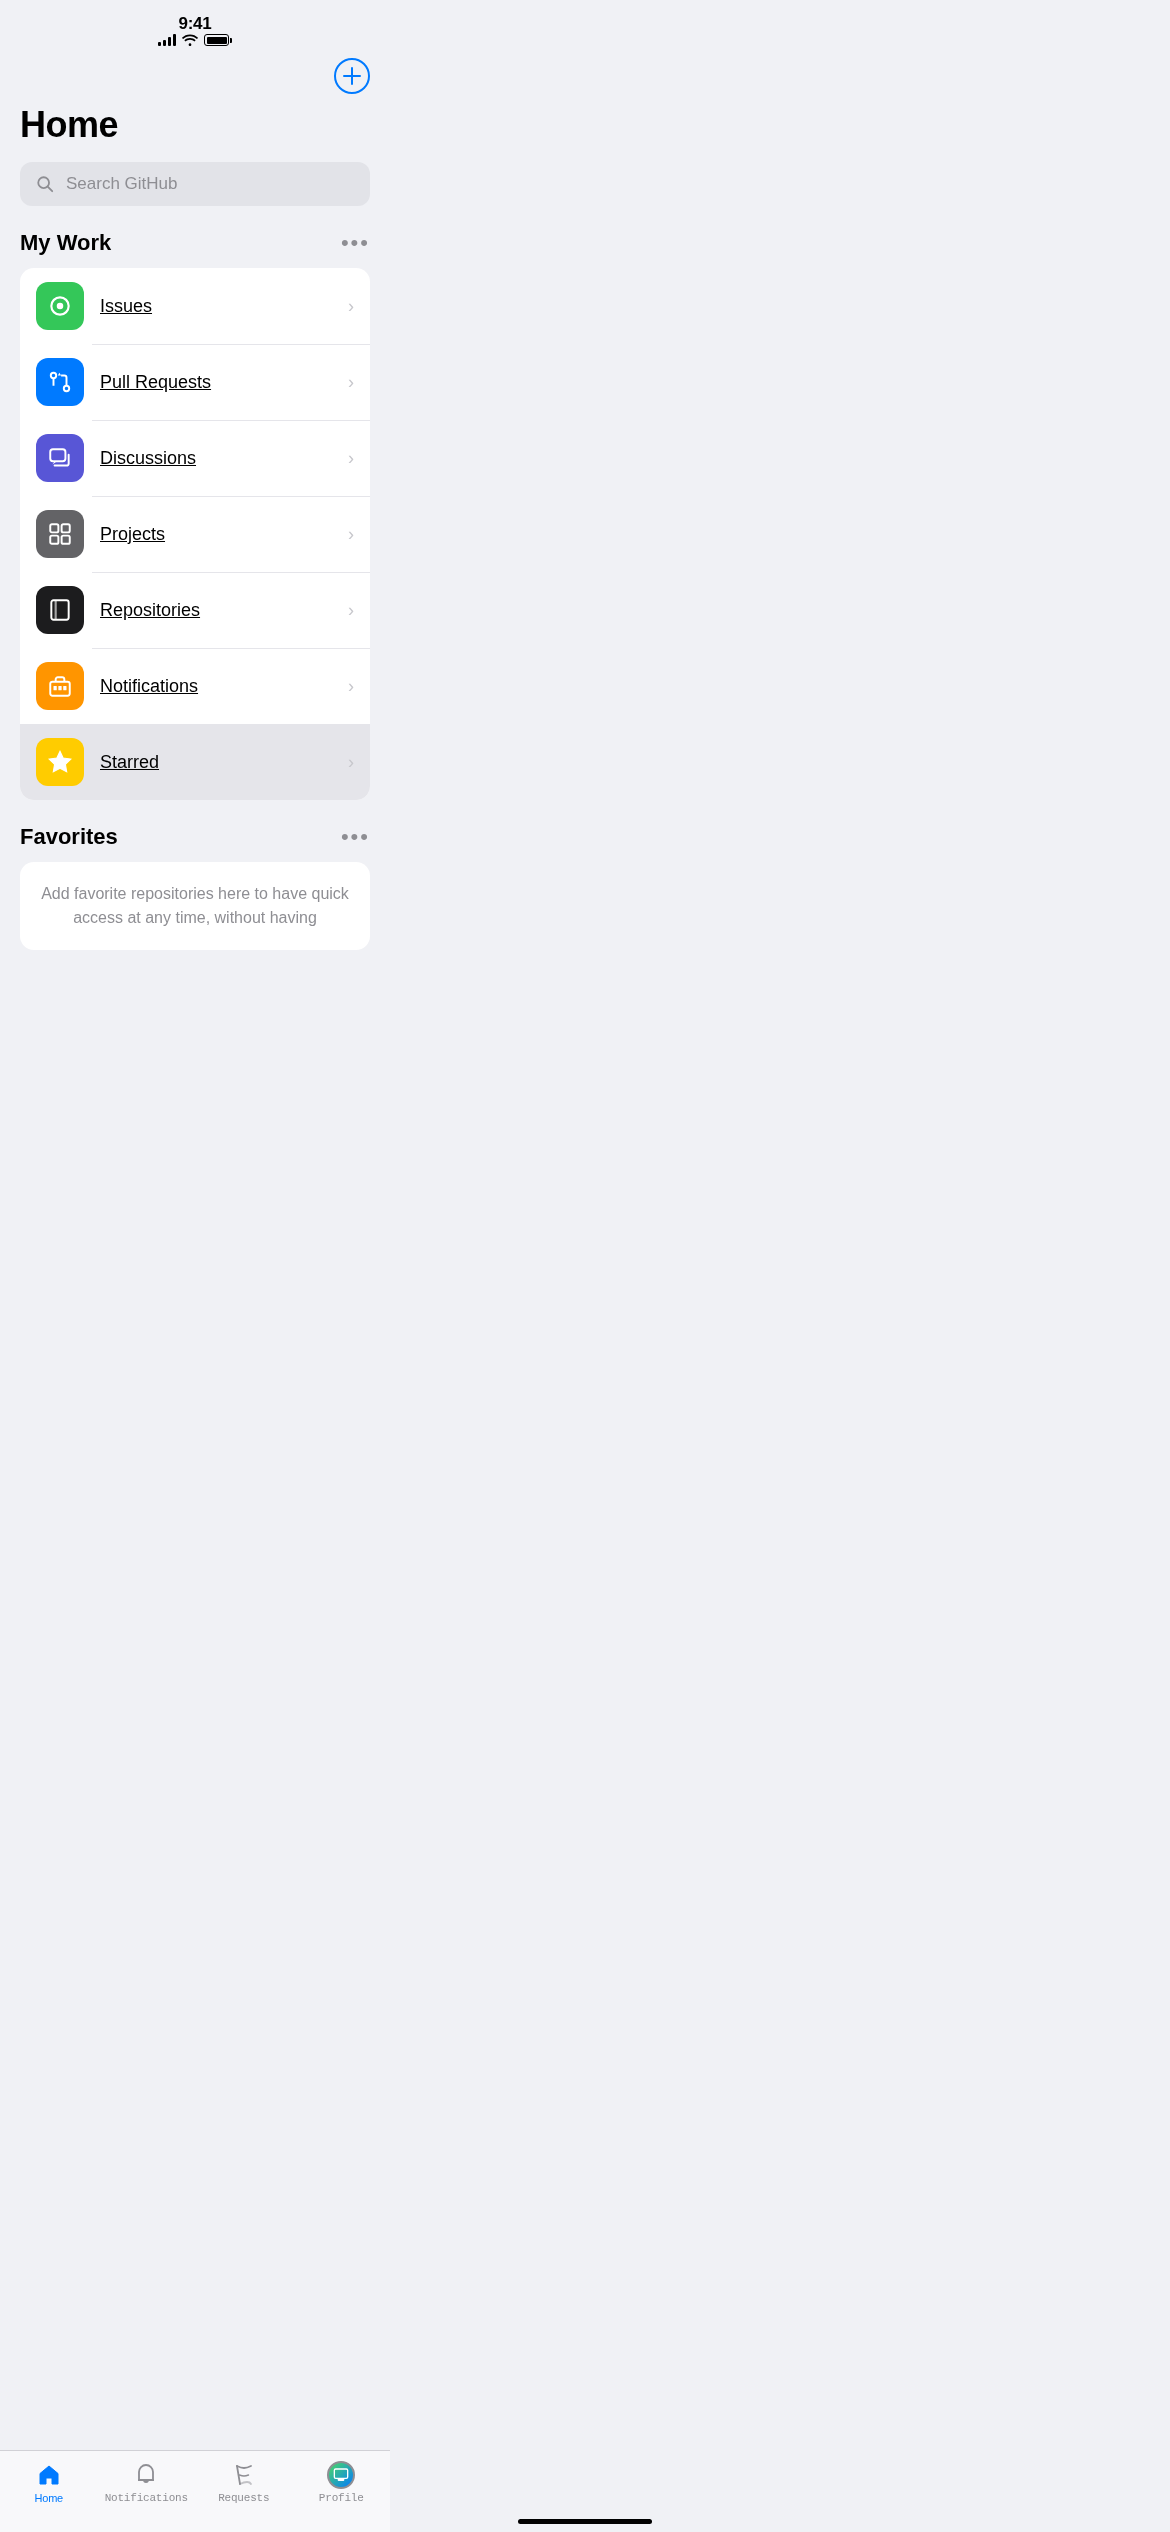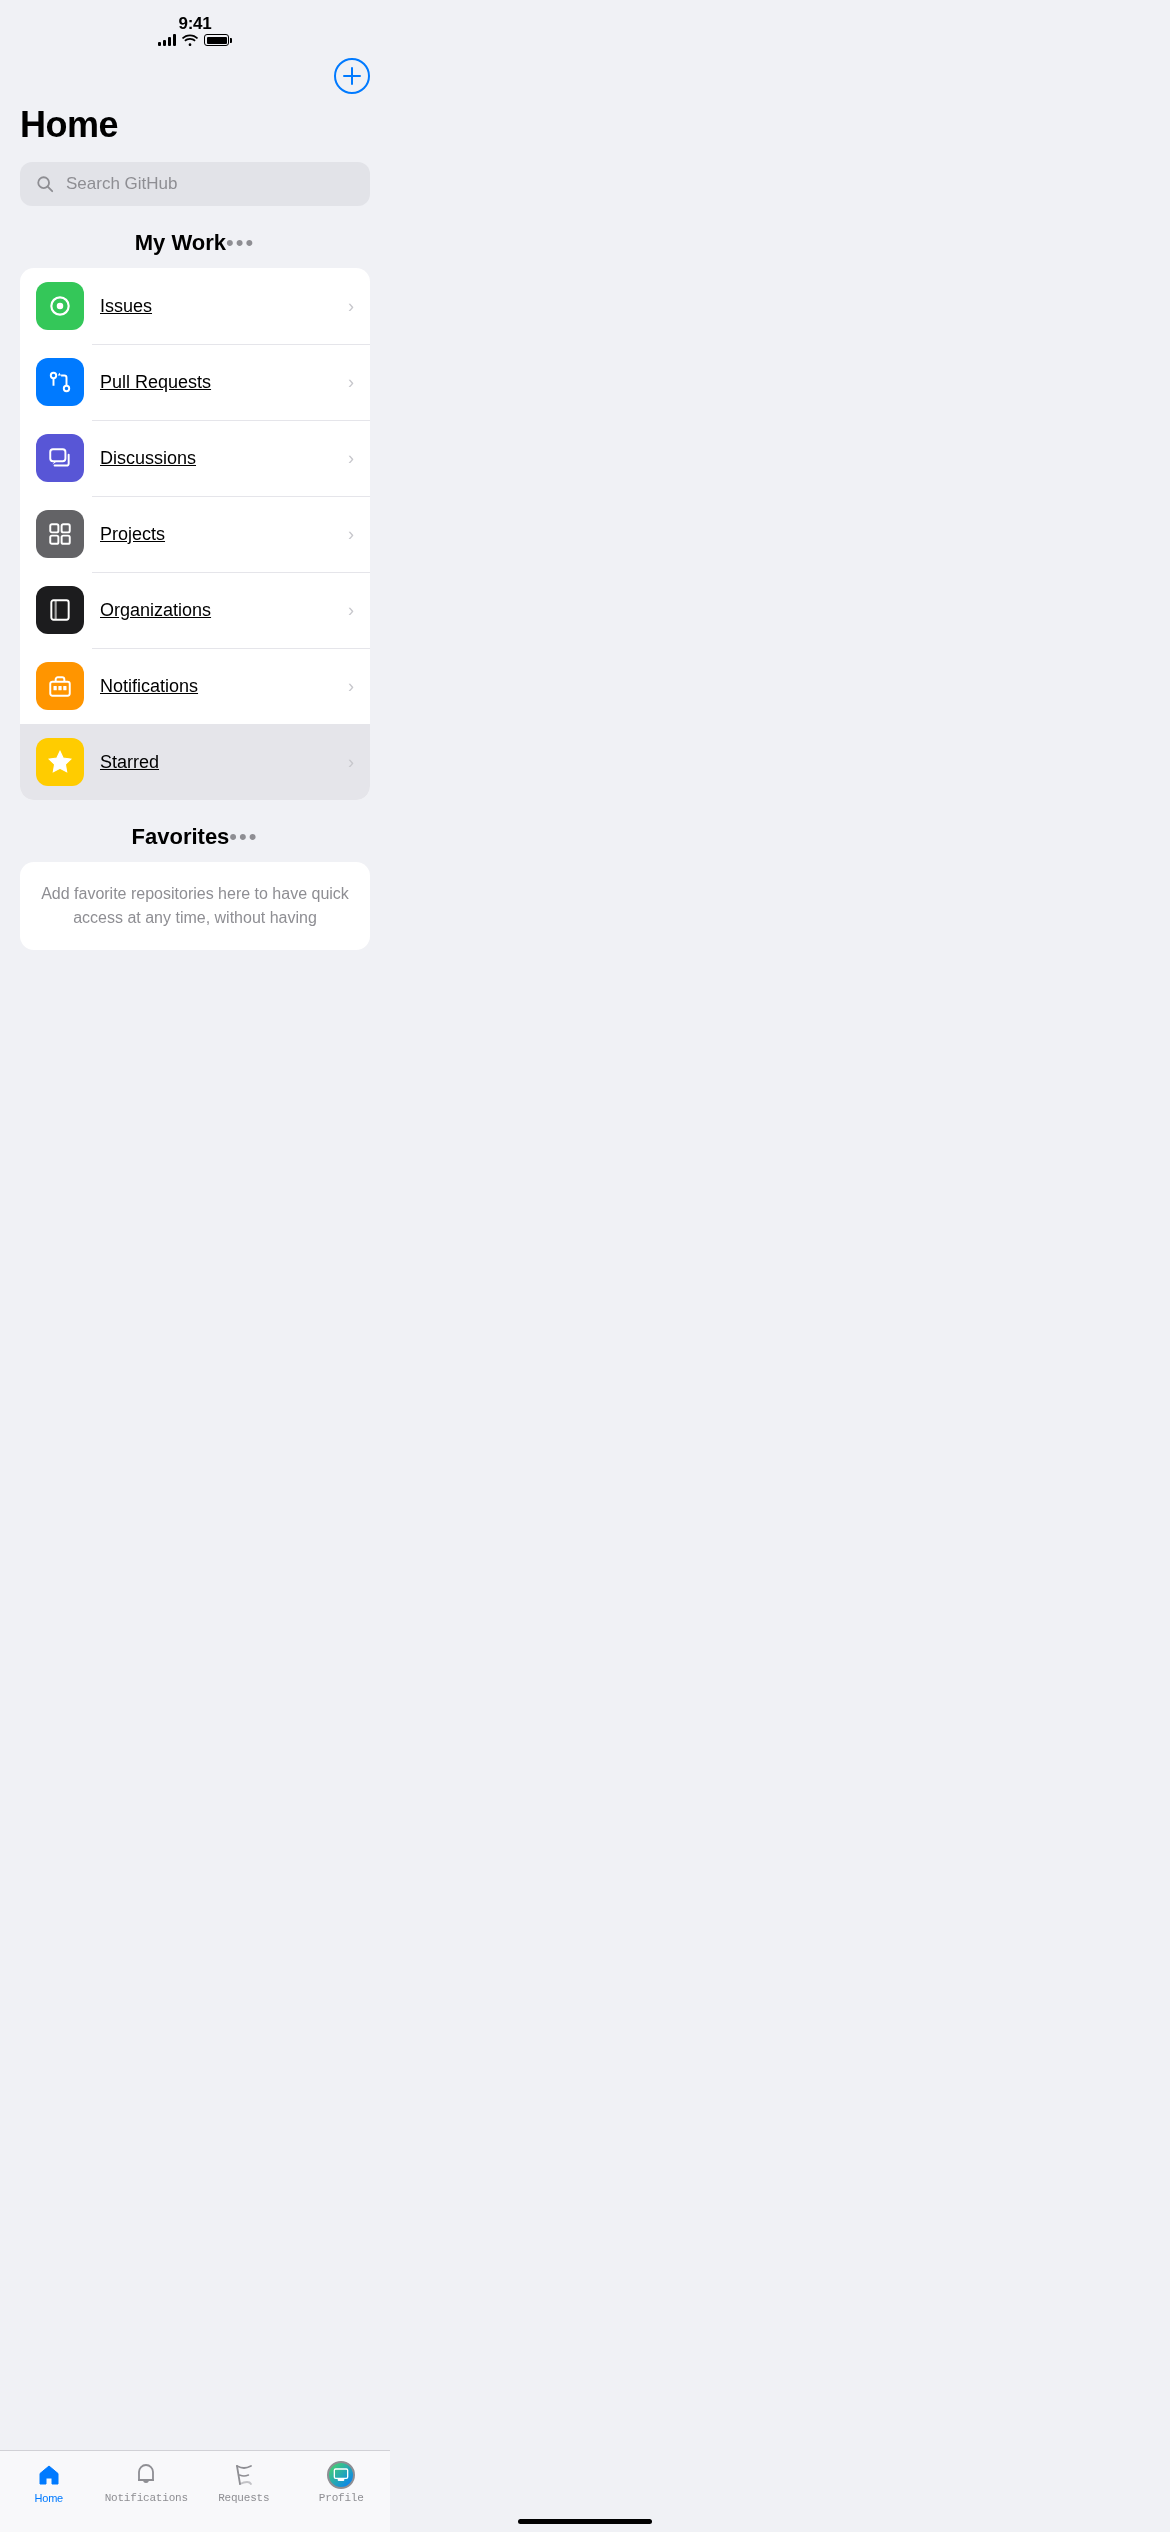--- a/index.html
+++ b/index.html
@@ -152,21 +152,21 @@
       color: #8e8e93;
     }
 
     
     .section {
       padding: 0 20px 24px;
     }
 
     .section-header {
       display: flex;
-      justify-content: center;
+      justify-content: space-between;
       align-items: center;
       margin-bottom: 12px;
     }
 
     .section-title {
       font-size: 22px;
       font-weight: 700;
       color: #000;
     }
 
@@ -435,21 +435,21 @@
         <span class="item-chevron">›</span>
       </div>
 
       <div class="list-item">
         <div class="item-icon icon-repositories">
           <svg viewBox="0 0 24 24" xmlns="http://www.w3.org/2000/svg">
             <rect x="4" y="3" width="16" height="18" rx="2" fill="none" stroke="white" stroke-width="1.8"></rect>
             <rect x="7" y="3" width="2" height="18" fill="white" opacity="0.6"></rect>
           </svg>
         </div>
-        <span class="item-label">Organizations</span>
+        <span class="item-label">Repositories</span>
         <span class="item-chevron">›</span>
       </div>
 
       <div class="list-item">
         <div class="item-icon icon-organizations">
           <svg viewBox="0 0 24 24" xmlns="http://www.w3.org/2000/svg">
             <rect x="3" y="8" width="18" height="13" rx="2" fill="none" stroke="white" stroke-width="1.8"></rect>
             <path d="M8 8V6C8 4.9 8.9 4 10 4H14C15.1 4 16 4.9 16 6V8" stroke="white" stroke-width="1.8" fill="none"></path>
             <rect x="6" y="12" width="3" height="4" rx="0.5" fill="white"></rect>
             <rect x="10.5" y="12" width="3" height="4" rx="0.5" fill="white"></rect>

